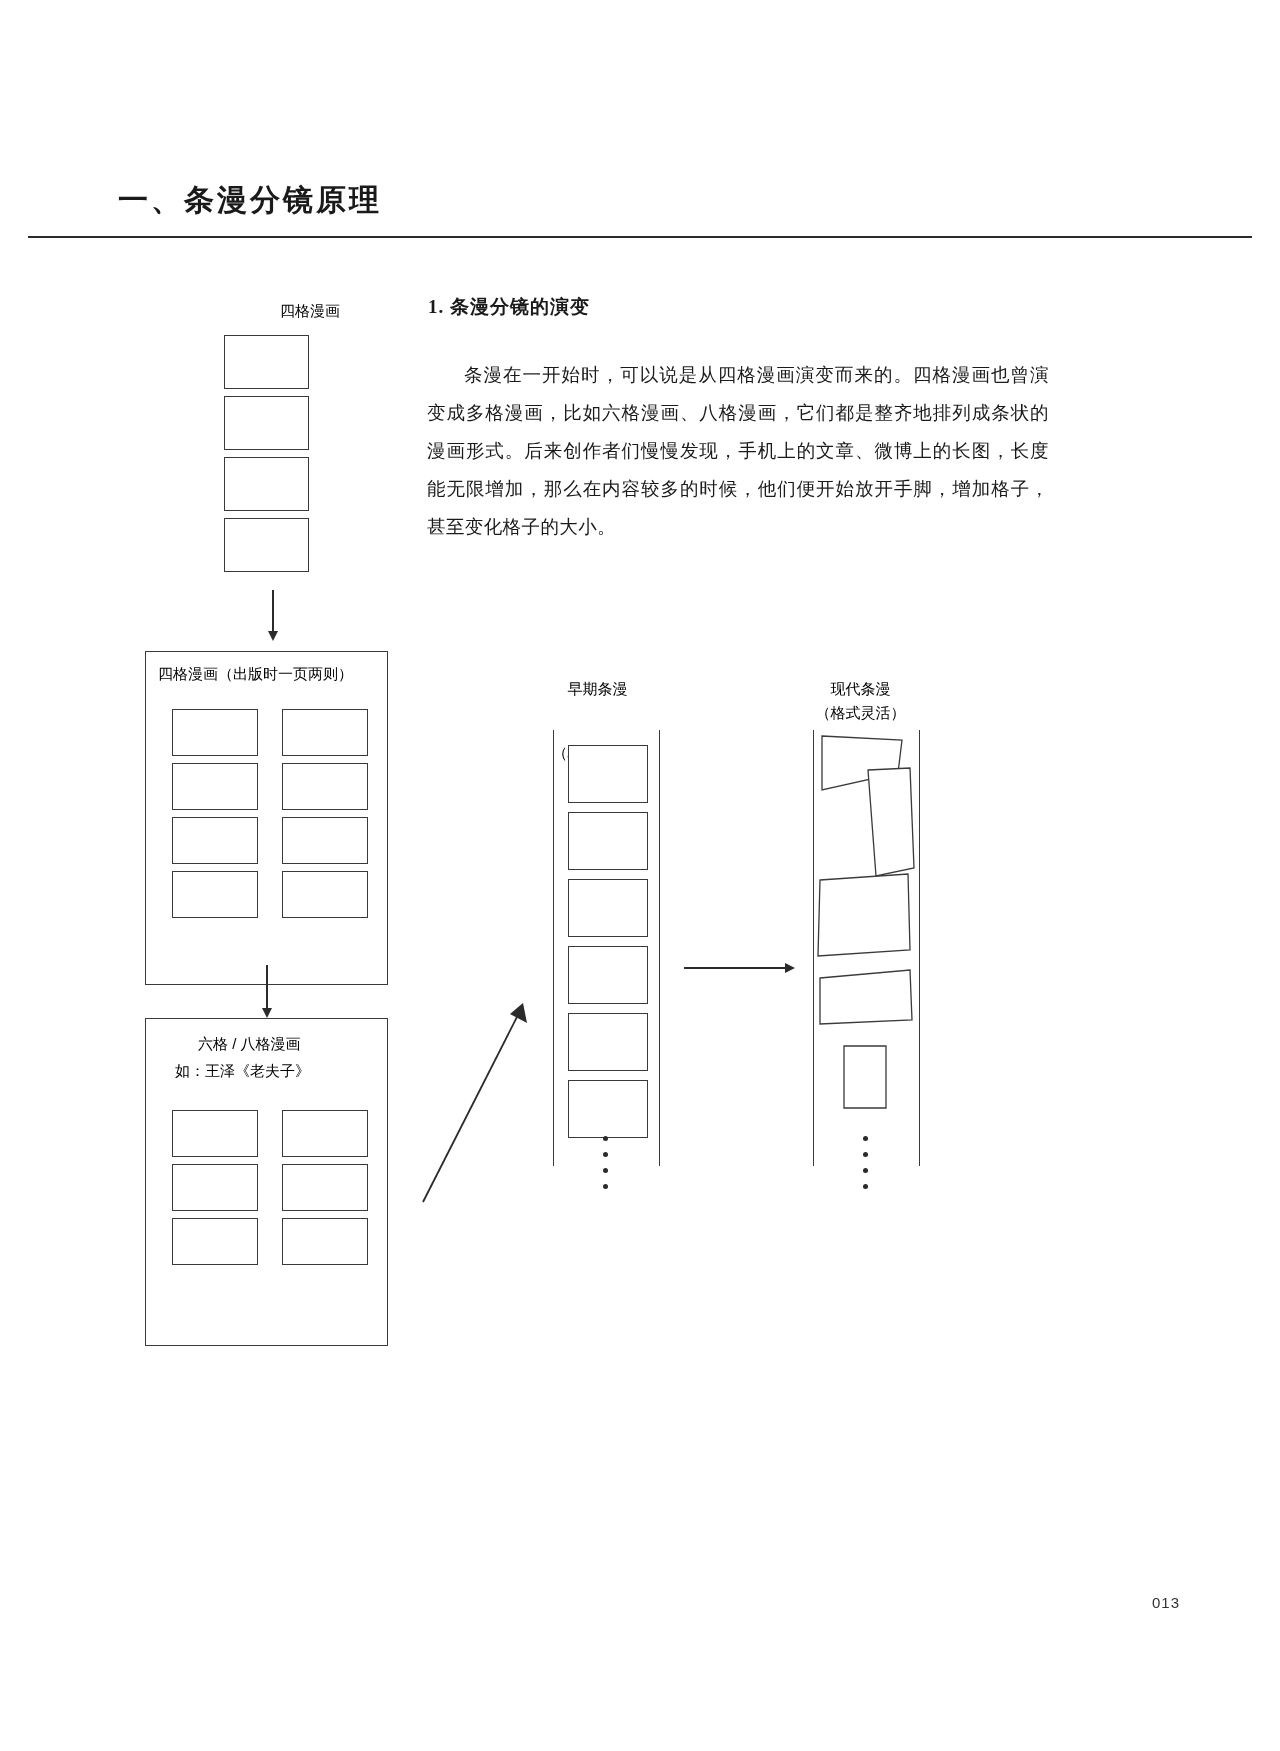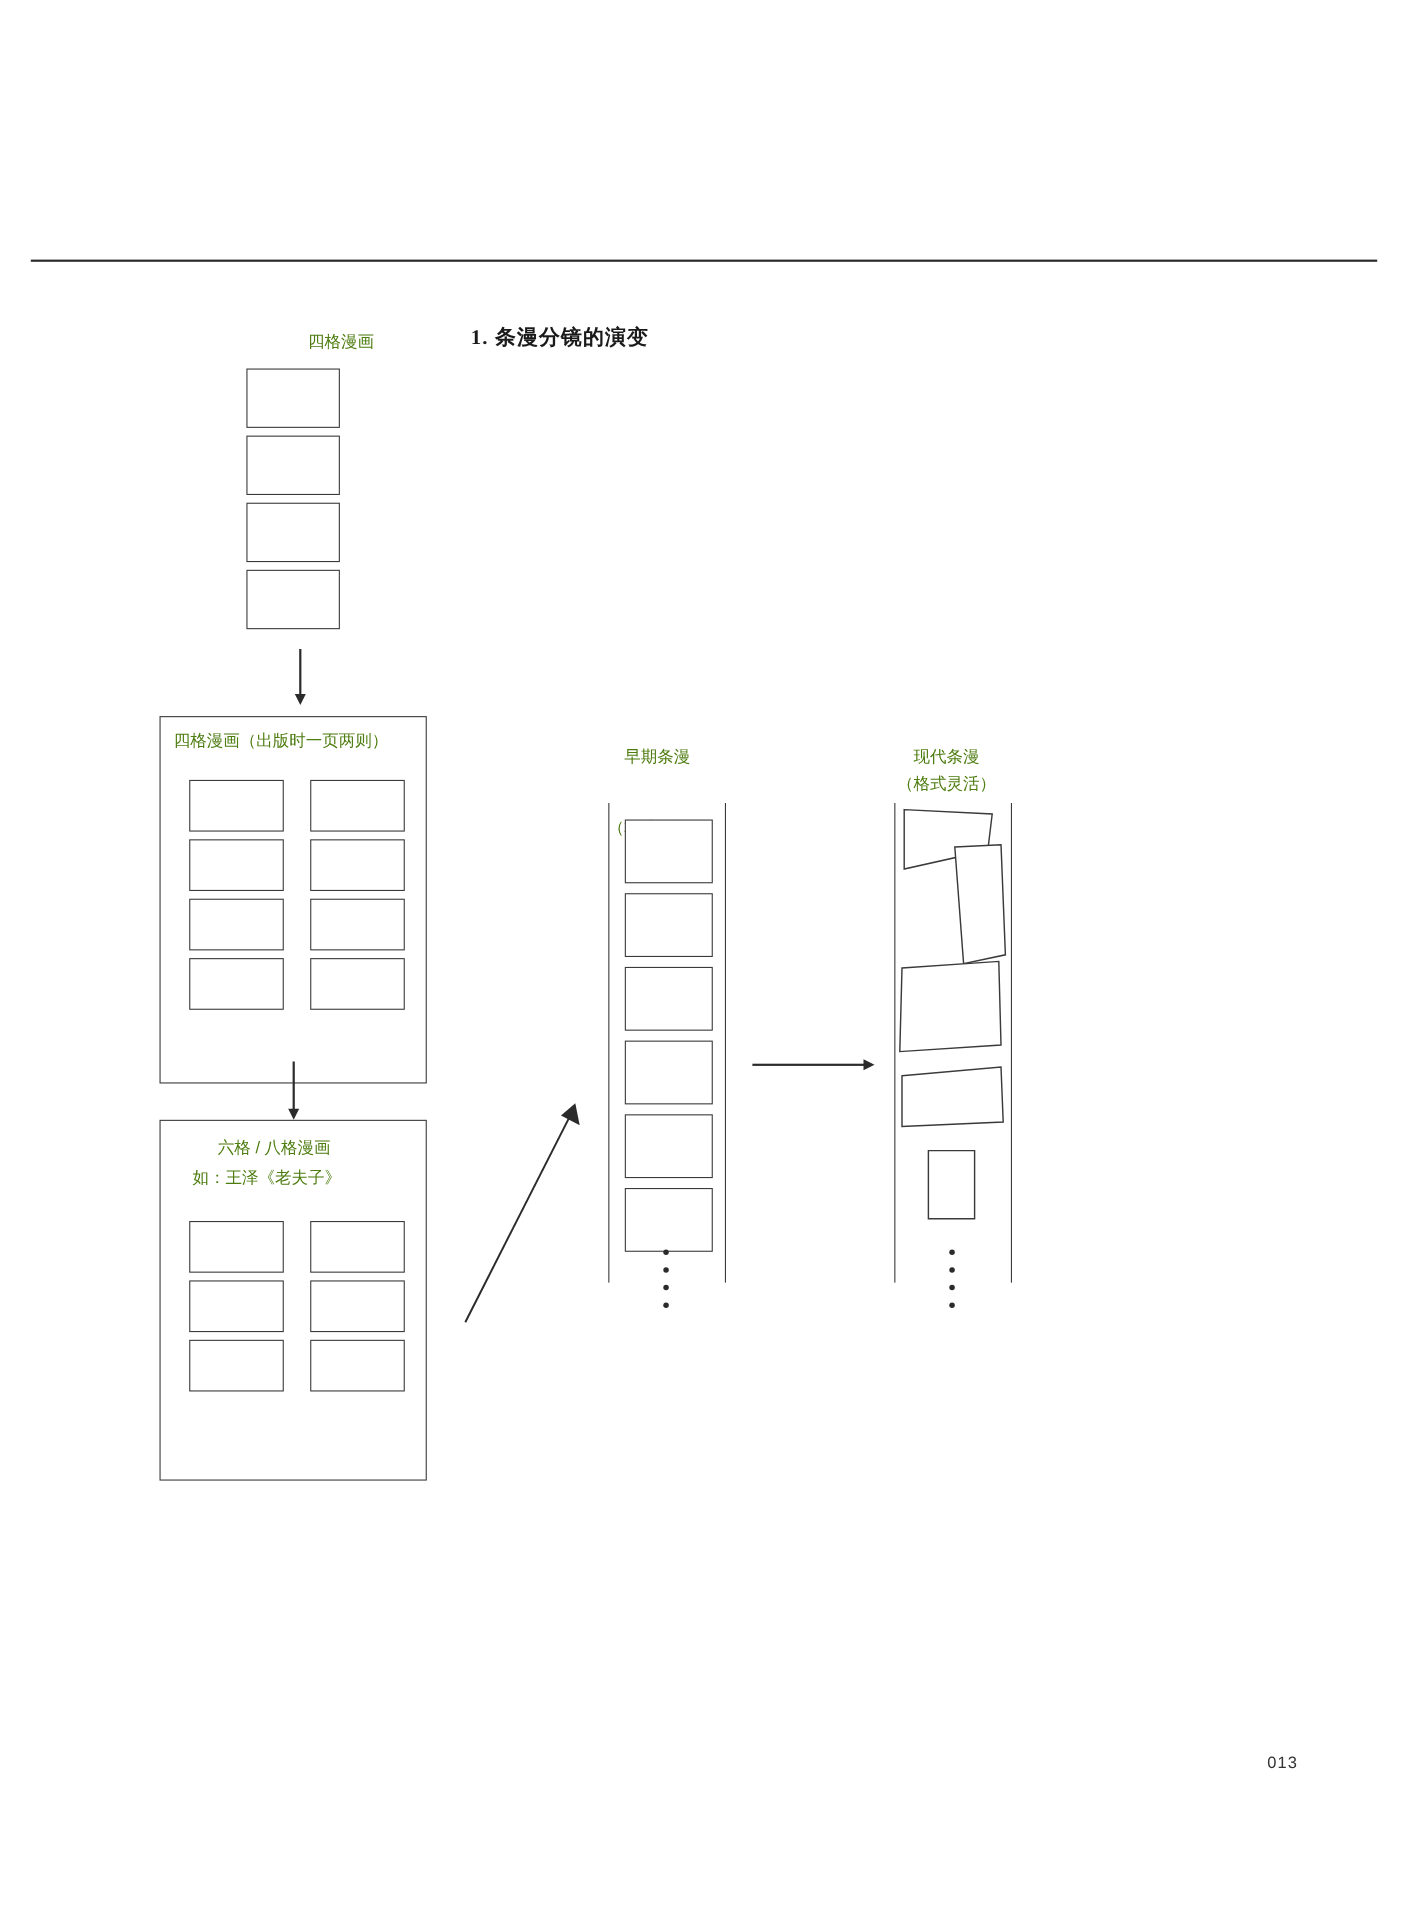--- a/index.html
+++ b/index.html
@@ -61,21 +61,21 @@
     text-align: justify;
     text-indent: 2em;
     letter-spacing: 0.4px;
   }
 
   
   .lbl {
     position: absolute;
     font-family: "Liberation Sans", "DejaVu Sans", sans-serif;
     font-size: 15px;
-    color: #4d7c0f;
+    color: #000000;
     white-space: nowrap;
     line-height: 26px;
   }
   .lbl.center { text-align: center; }
 
   
   .panel {
     position: absolute;
     border: 1.3px solid #3a3a3a;
     background: #ffffff;
@@ -156,23 +156,25 @@
     color: #333;
     letter-spacing: 1px;
     margin-left: 20px;
   }
 </style>
 </head>
 <body>
 
 <div class="page">
 
+  <div id="chapter-title">一、条漫分镜原理</div>
   <div id="title-rule"></div>
 
   <div id="section-heading">1. 条漫分镜的演变</div>
+  <div id="body-paragraph">条漫在一开始时，可以说是从四格漫画演变而来的。四格漫画也曾演变成多格漫画，比如六格漫画、八格漫画，它们都是整齐地排列成条状的漫画形式。后来创作者们慢慢发现，手机上的文章、微博上的长图，长度能无限增加，那么在内容较多的时候，他们便开始放开手脚，增加格子，甚至变化格子的大小。</div>
 
   <div class="lbl center" style="left:225px; top:298px; width:170px;">四格漫画</div>
 
   <div class="panel" style="left:224px; top:335px; width:85px; height:54px;"></div>
   <div class="panel" style="left:224px; top:396px; width:85px; height:54px;"></div>
   <div class="panel" style="left:224px; top:457px; width:85px; height:54px;"></div>
   <div class="panel" style="left:224px; top:518px; width:85px; height:54px;"></div>
 
   <div class="arrow-v" style="left:272px; top:590px; height:42px;"></div>
 

